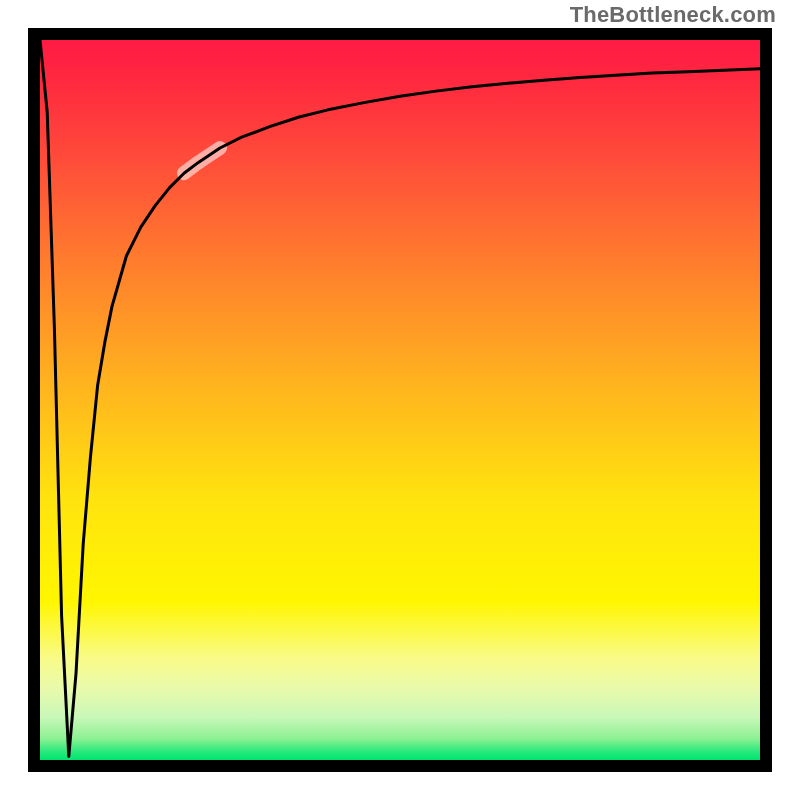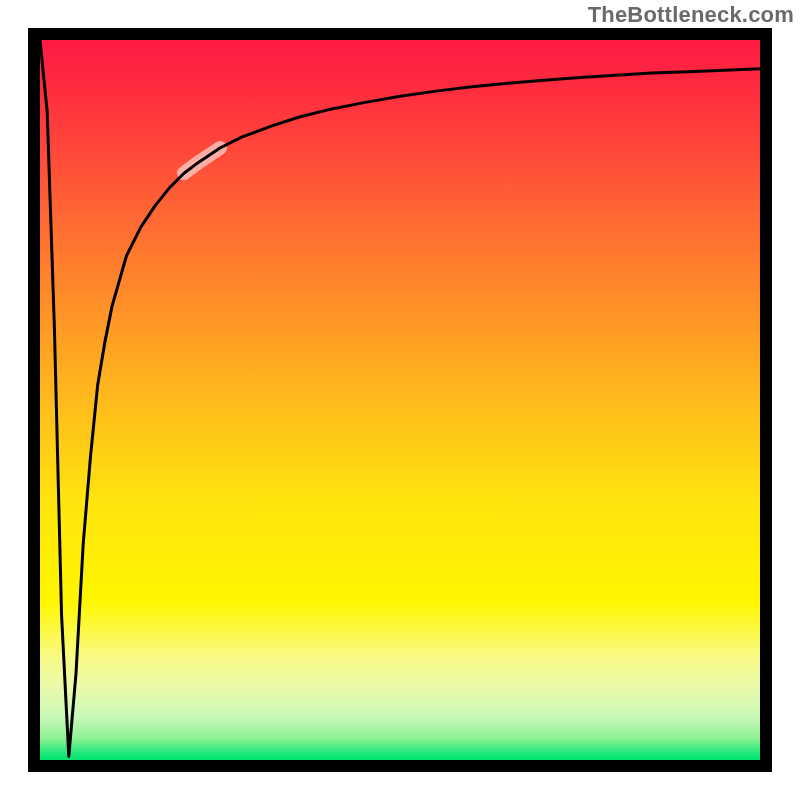--- a/index.html
+++ b/index.html
@@ -12,21 +12,21 @@
     overflow: hidden;
   }
   .stage {
     position: relative;
     width: 800px;
     height: 800px;
   }
   .watermark {
     position: absolute;
     top: 2px;
-    right: 6px;
+    right: 24px;
     color: #6a6a6a;
     font-size: 22px;
     font-weight: 600;
     letter-spacing: 0.2px;
   }
   
   .frame {
     position: absolute;
     box-sizing: border-box;
     left: 28px;

